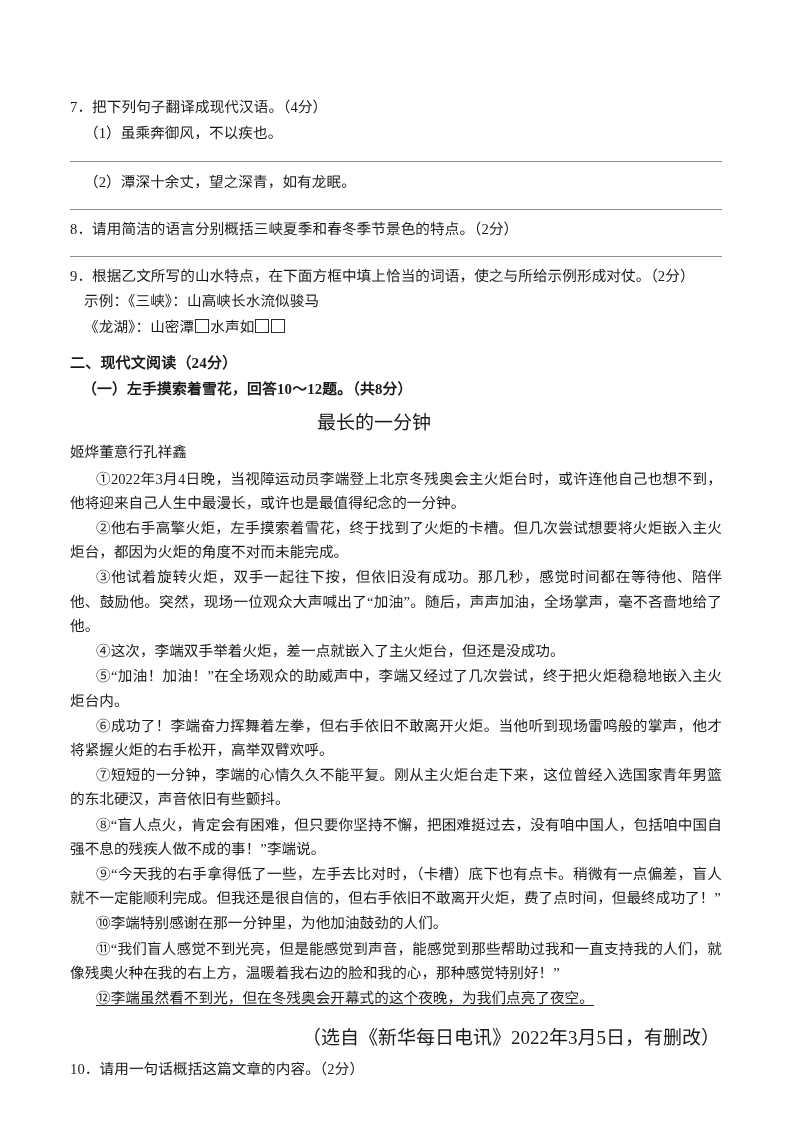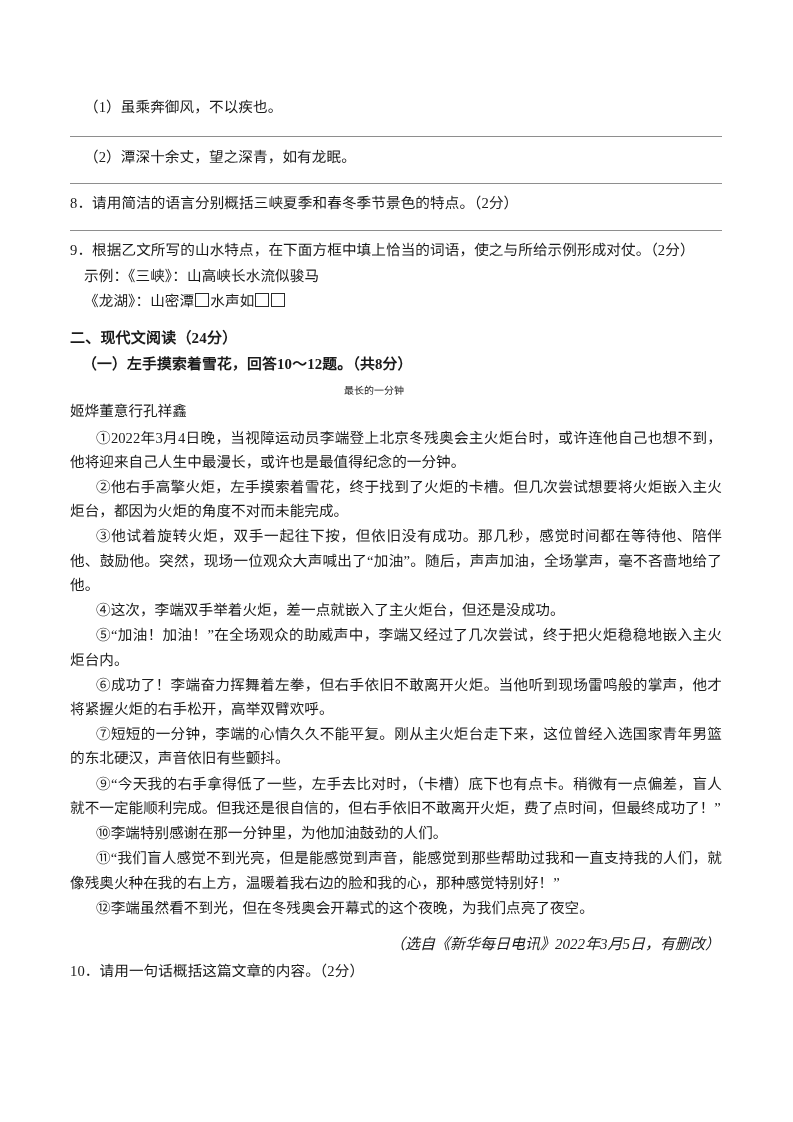--- a/index.html
+++ b/index.html
@@ -56,21 +56,21 @@
   .sub-head {
     font-size: 14.8px;
     font-weight: bold;
     line-height: 1.62;
     margin: 3px 0 2px 0;
     padding-left: 12px;
     letter-spacing: 0.2px;
   }
   .art-title {
     text-align: center;
-    font-size: 10px;
+    font-size: 19px;
     line-height: 1.7;
     margin: 5px 0 0 0;
     padding-right: 44px;
   }
   .art-author {
     text-align: left;
     font-size: 14.6px;
     line-height: 1.7;
     margin: 0 0 2px 0;
     padding-right: 44px;
@@ -78,46 +78,47 @@
   .para {
     font-size: 14.6px;
     line-height: 1.66;
     margin: 0 0 1px 0;
     text-indent: 26px;
     text-align: justify;
     text-justify: inter-ideograph;
     letter-spacing: 0.05px;
   }
   .para .u {
+    text-decoration: underline;
     text-underline-offset: 2px;
   }
   .source {
-    font-size: 15px;
+    font-size: 19px;
     line-height: 1.7;
     margin: 12px 0 3px 0;
     text-align: right;
     padding-right: 2px;
-    font-style: italic;
   }
   .blank-box {
     display: inline-block;
     width: 0.96em;
     height: 0.96em;
     border: 1px solid #2a2a2a;
     vertical-align: -1px;
     margin: 0 1px;
     box-sizing: border-box;
   }
 </style>
 </head>
 <body>
 
 <div class="page">
   <div class="content">
 
+    <p class="qline">7．把下列句子翻译成现代汉语。（4分）</p>
     <p class="qline indent1">（1）虽乘奔御风，不以疾也。</p>
     <hr class="rule">
     <p class="qline indent1">（2）潭深十余丈，望之深青，如有龙眠。</p>
     <hr class="rule tight">
 
     <p class="qline">8．请用简洁的语言分别概括三峡夏季和春冬季节景色的特点。（2分）</p>
     <hr class="rule tight">
 
     <p class="qline">9．根据乙文所写的山水特点，在下面方框中填上恰当的词语，使之与所给示例形成对仗。（2分）</p>
     <p class="qline indent1">示例：《三峡》：山高峡长水流似骏马</p>
@@ -131,20 +132,21 @@
     <p class="art-title">最长的一分钟</p>
     <p class="art-author">姬烨董意行孔祥鑫</p>
 
     <p class="para">①2022年3月4日晚，当视障运动员李端登上北京冬残奥会主火炬台时，或许连他自己也想不到，他将迎来自己人生中最漫长，或许也是最值得纪念的一分钟。</p>
     <p class="para">②他右手高擎火炬，左手摸索着雪花，终于找到了火炬的卡槽。但几次尝试想要将火炬嵌入主火炬台，都因为火炬的角度不对而未能完成。</p>
     <p class="para">③他试着旋转火炬，双手一起往下按，但依旧没有成功。那几秒，感觉时间都在等待他、陪伴他、鼓励他。突然，现场一位观众大声喊出了“加油”。随后，声声加油，全场掌声，毫不吝啬地给了他。</p>
     <p class="para">④这次，李端双手举着火炬，差一点就嵌入了主火炬台，但还是没成功。</p>
     <p class="para">⑤“加油！加油！”在全场观众的助威声中，李端又经过了几次尝试，终于把火炬稳稳地嵌入主火炬台内。</p>
     <p class="para">⑥成功了！李端奋力挥舞着左拳，但右手依旧不敢离开火炬。当他听到现场雷鸣般的掌声，他才将紧握火炬的右手松开，高举双臂欢呼。</p>
     <p class="para">⑦短短的一分钟，李端的心情久久不能平复。刚从主火炬台走下来，这位曾经入选国家青年男篮的东北硬汉，声音依旧有些颤抖。</p>
+    <p class="para">⑧“盲人点火，肯定会有困难，但只要你坚持不懈，把困难挺过去，没有咱中国人，包括咱中国自强不息的残疾人做不成的事！”李端说。</p>
     <p class="para">⑨“今天我的右手拿得低了一些，左手去比对时，（卡槽）底下也有点卡。稍微有一点偏差，盲人就不一定能顺利完成。但我还是很自信的，但右手依旧不敢离开火炬，费了点时间，但最终成功了！”</p>
     <p class="para">⑩李端特别感谢在那一分钟里，为他加油鼓劲的人们。</p>
     <p class="para">⑪“我们盲人感觉不到光亮，但是能感觉到声音，能感觉到那些帮助过我和一直支持我的人们，就像残奥火种在我的右上方，温暖着我右边的脸和我的心，那种感觉特别好！”</p>
     <p class="para"><span class="u">⑫李端虽然看不到光，但在冬残奥会开幕式的这个夜晚，为我们点亮了夜空。</span></p>
 
     <p class="source">（选自《新华每日电讯》2022年3月5日，有删改）</p>
 
     <p class="qline">10．请用一句话概括这篇文章的内容。（2分）</p>
 
   </div>

